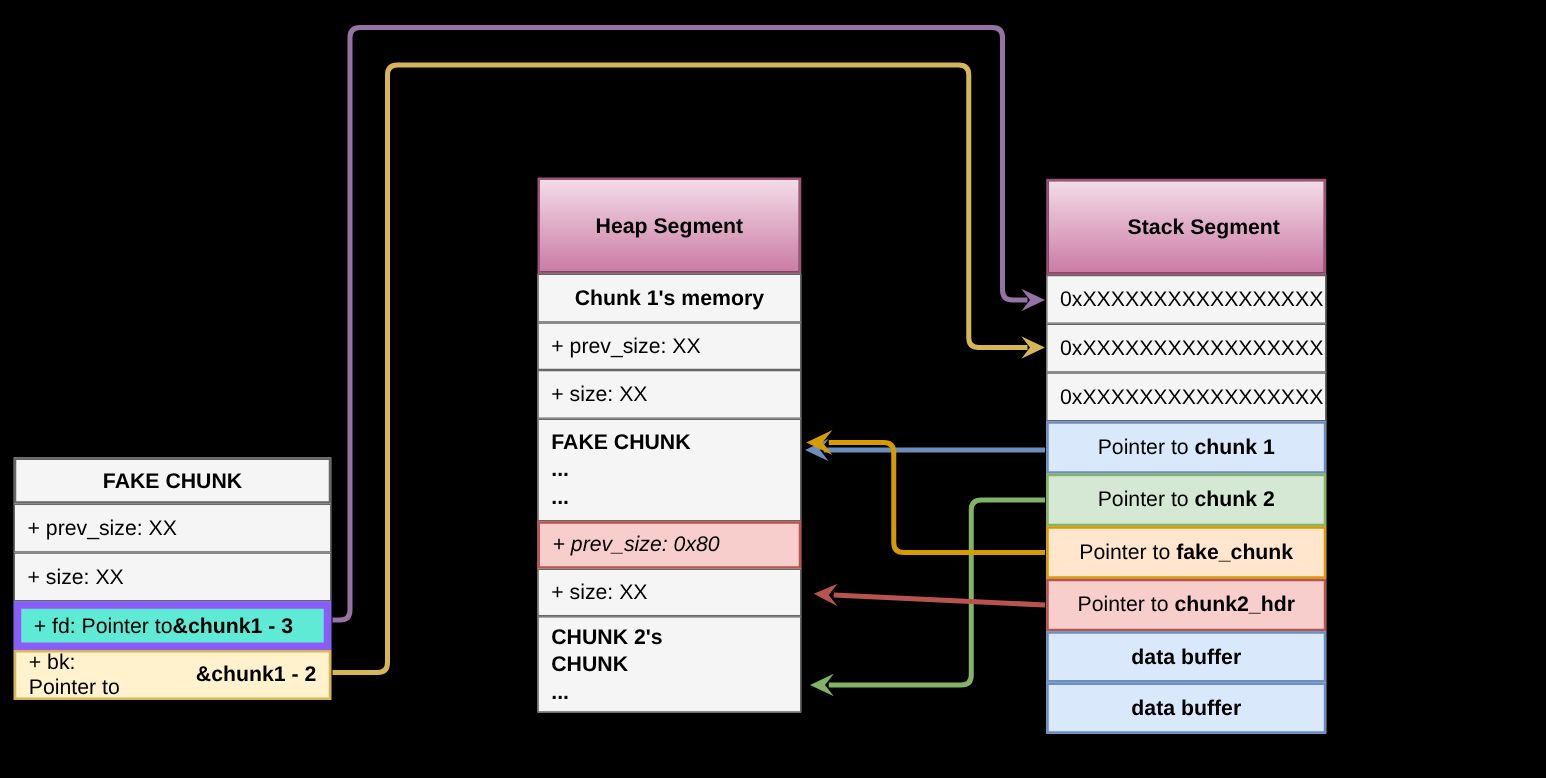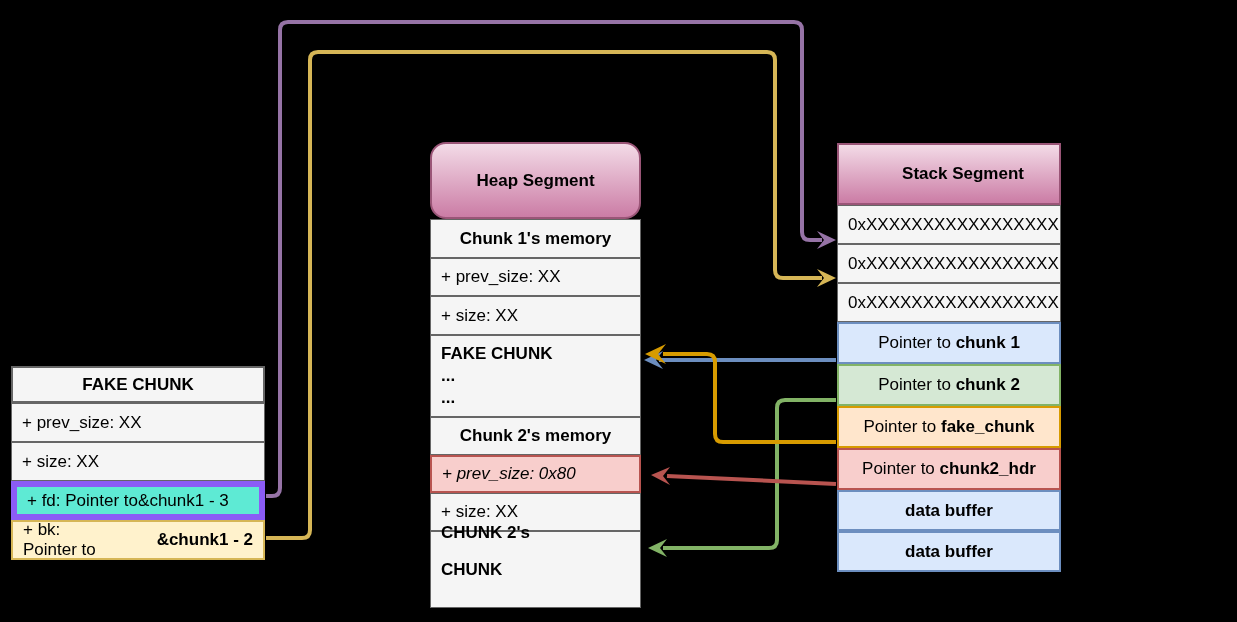--- a/index.html
+++ b/index.html
@@ -42,62 +42,59 @@
   <div class="col" style="left:11px; top:366px; width:254px;">
     <div class="hdr" style="height:37px; background:#F5F5F5; border:2px solid #666666;">FAKE CHUNK</div>
     <div class="row" style="height:39px;">
       <span>+ prev_size: XX</span>
     </div>
     <div class="row" style="height:39px;">
       <span>+ size: XX</span>
     </div>
     <div class="row purple-row" style="height:39px;">
       <span>+ fd: Pointer to </span>
-      <span style="font-weight:normal; white-space:pre;">&amp;chunk1 - 3</span>
+      <span style="font-weight:bold; white-space:pre;">&amp;chunk1 - 3</span>
     </div>
     <div class="row yellow-row" style="height:40px;">
       <span>+ bk: Pointer to </span>
       <span style="font-weight:bold; white-space:pre;margin-left:45px;">&amp;chunk1 - 2</span>
     </div>
   </div>
 
   <div class="col" style="left:430px; top:142px; width:211px;">
-    <div class="hdr" style="height:77px;border-radius:16px;">Heap Segment</div>
+    <div class="hdr" style="height:77px;">Heap Segment</div>
     <div class="row center bold" style="height:39px;">
       <span>Chunk 1's memory</span>
     </div>
     <div class="row" style="height:38px;">
       <span>+ prev_size: XX</span>
     </div>
     <div class="row" style="height:39px;">
       <span>+ size: XX</span>
     </div>
     <div class="row multiline" style="height:82px;">
       <span>FAKE CHUNK</span>
       <span>...</span>
       <span>...</span>
     </div>
-    <div class="row center bold" style="height:38px;">
-      <span>Chunk 2's memory</span>
-    </div>
     <div class="row red-row" style="height:38px;font-style:italic;">
       <span>+ prev_size: 0x80</span>
     </div>
     <div class="row" style="height:38px;">
       <span>+ size: XX</span>
     </div>
-    <div class="row multiline" style="height:77px;gap:15px;">
+    <div class="row multiline" style="height:77px;">
       <span>CHUNK 2's</span>
       <span>CHUNK</span>
       <span>...</span>
     </div>
   </div>
 
   <div class="col" style="left:837px; top:143px; width:224px;">
-    <div class="hdr" style="height:62px;padding-left:28px;">Stack Segment</div>
+    <div class="hdr" style="height:77px;padding-left:28px;">Stack Segment</div>
     <div class="row" style="height:39px;">
       <span>0xXXXXXXXXXXXXXXXXX</span>
     </div>
     <div class="row" style="height:39px;">
       <span>0xXXXXXXXXXXXXXXXXX</span>
     </div>
     <div class="row" style="height:39px;">
       <span>0xXXXXXXXXXXXXXXXXX</span>
     </div>
     <div class="row center blue-row" style="height:42px;">

